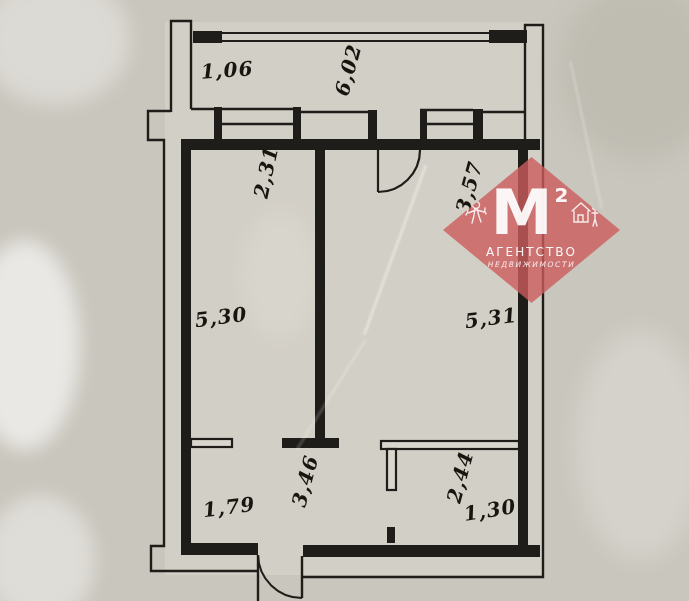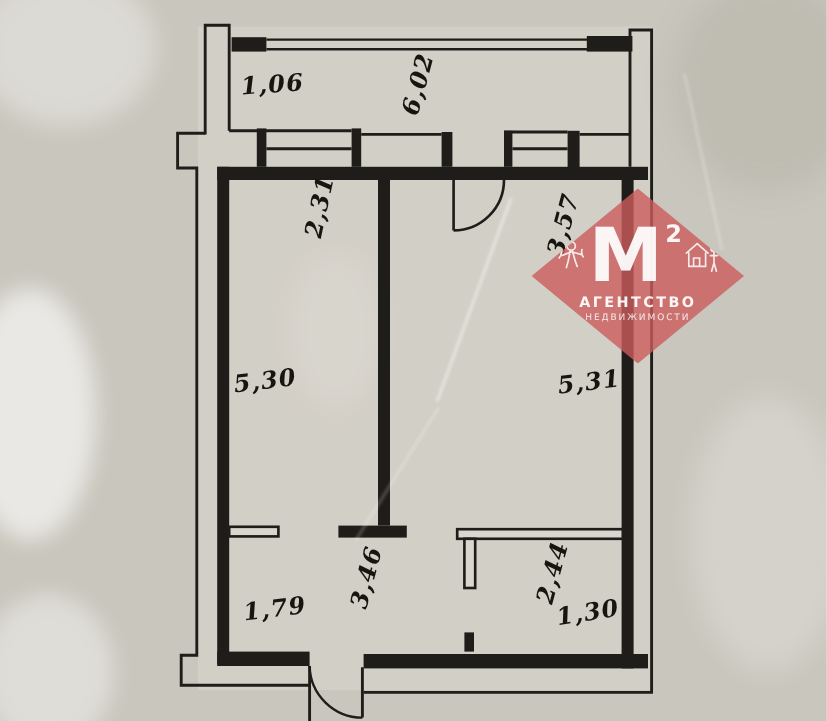--- a/index.html
+++ b/index.html
@@ -38,22 +38,22 @@
     clip-path:polygon(50% 0%,100% 50%,50% 100%,0% 50%);
     background:rgba(204,92,92,.80);
     display:flex;flex-direction:column;align-items:center;
     color:rgba(255,255,255,.93);
     font-family:"DejaVu Sans", sans-serif;
     pointer-events:none;
   }
   .wm-top{display:flex;align-items:center;gap:2px;margin-top:22px;height:68px;}
   .wm-m{font-size:62px;font-weight:700;line-height:62px;}
   .wm-sup{font-size:20px;font-weight:700;align-self:flex-start;margin-top:4px;}
-  .wm-line1{font-size:12px;letter-spacing:2px;font-weight:700;margin-top:-2px;}
-  .wm-line2{font-size:7.5px;letter-spacing:1.6px;margin-top:1px;opacity:.9;}
+  .wm-line1{font-size:12px;letter-spacing:2px;font-weight:400;margin-top:-2px;}
+  .wm-line2{font-size:7.5px;letter-spacing:1.6px;margin-top:1px;opacity:.9;font-style:italic;}
   .doodle{opacity:.85;}
 </style>
 </head>
 <body>
 
 <div id="canvas">
 
   <div class="blotch b1"></div>
   <div class="blotch b2"></div>
   <div class="blotch b3"></div>

